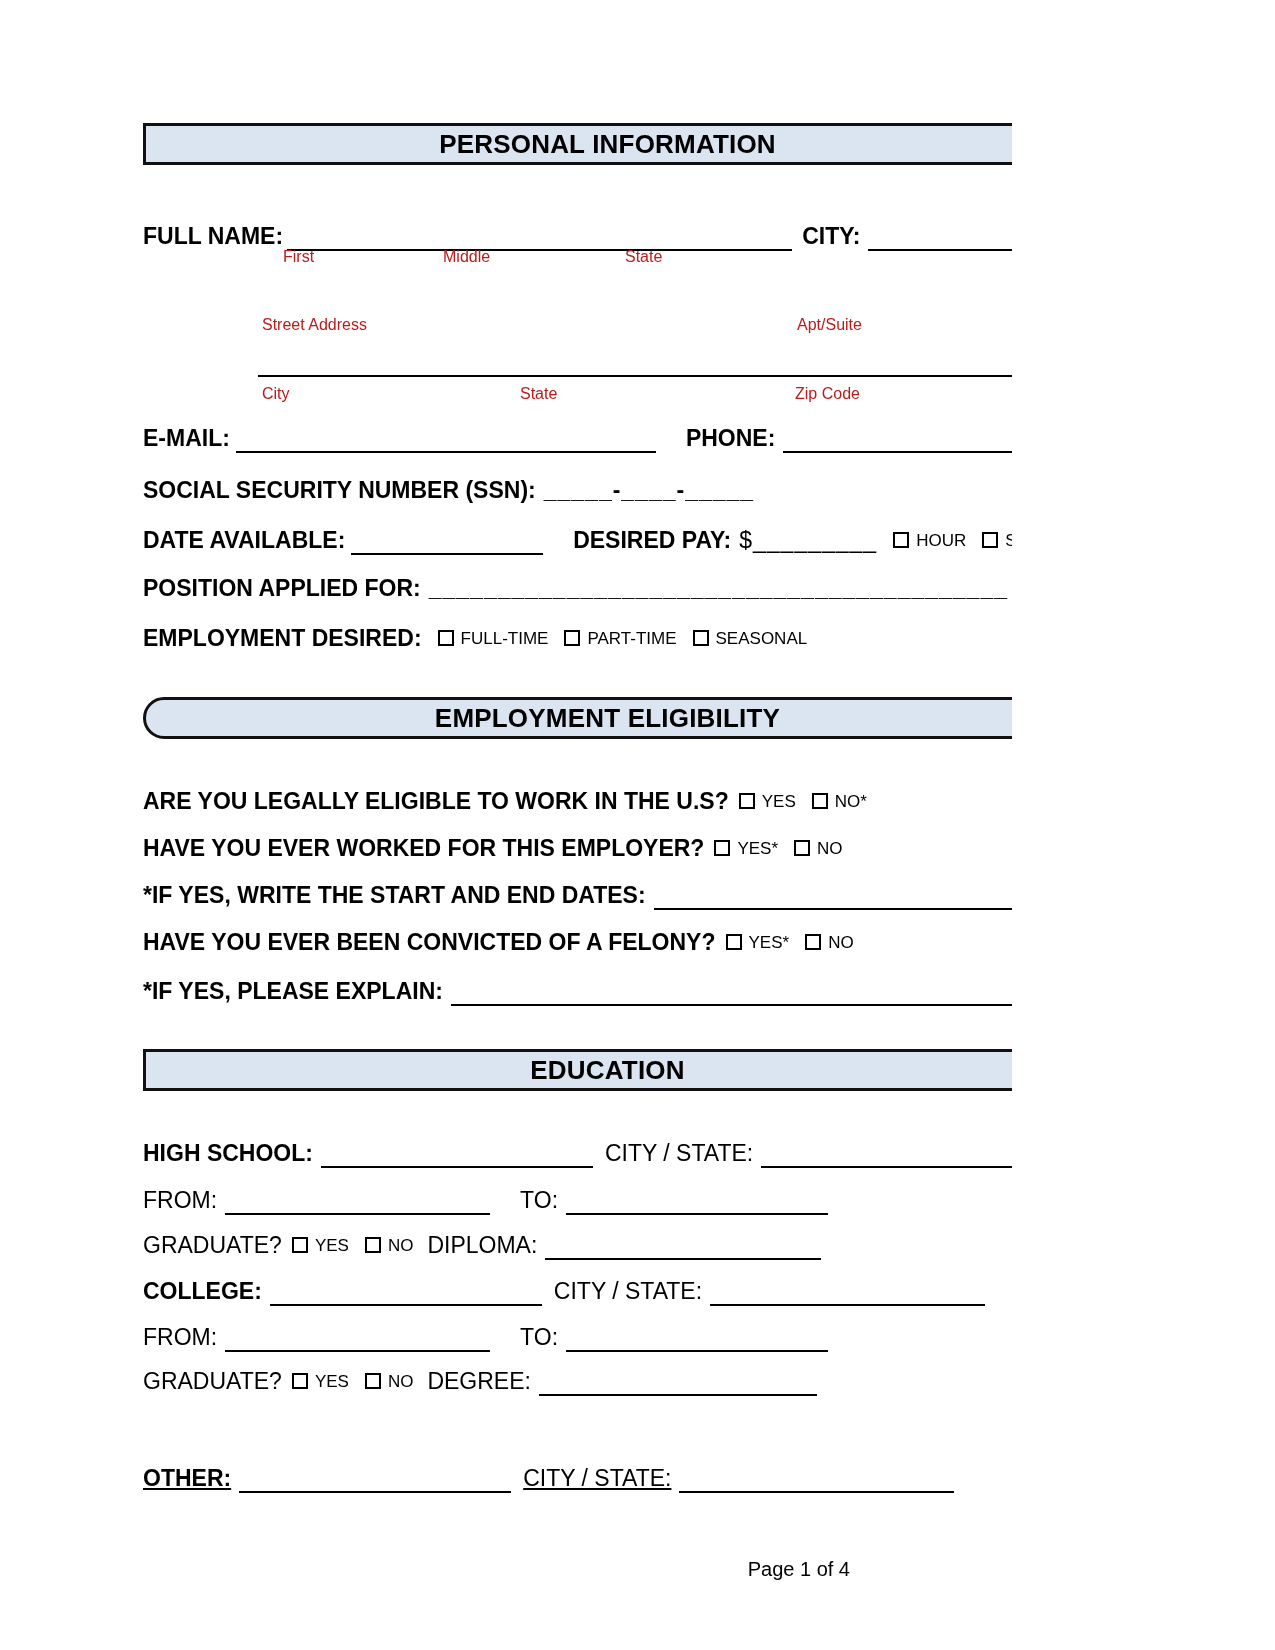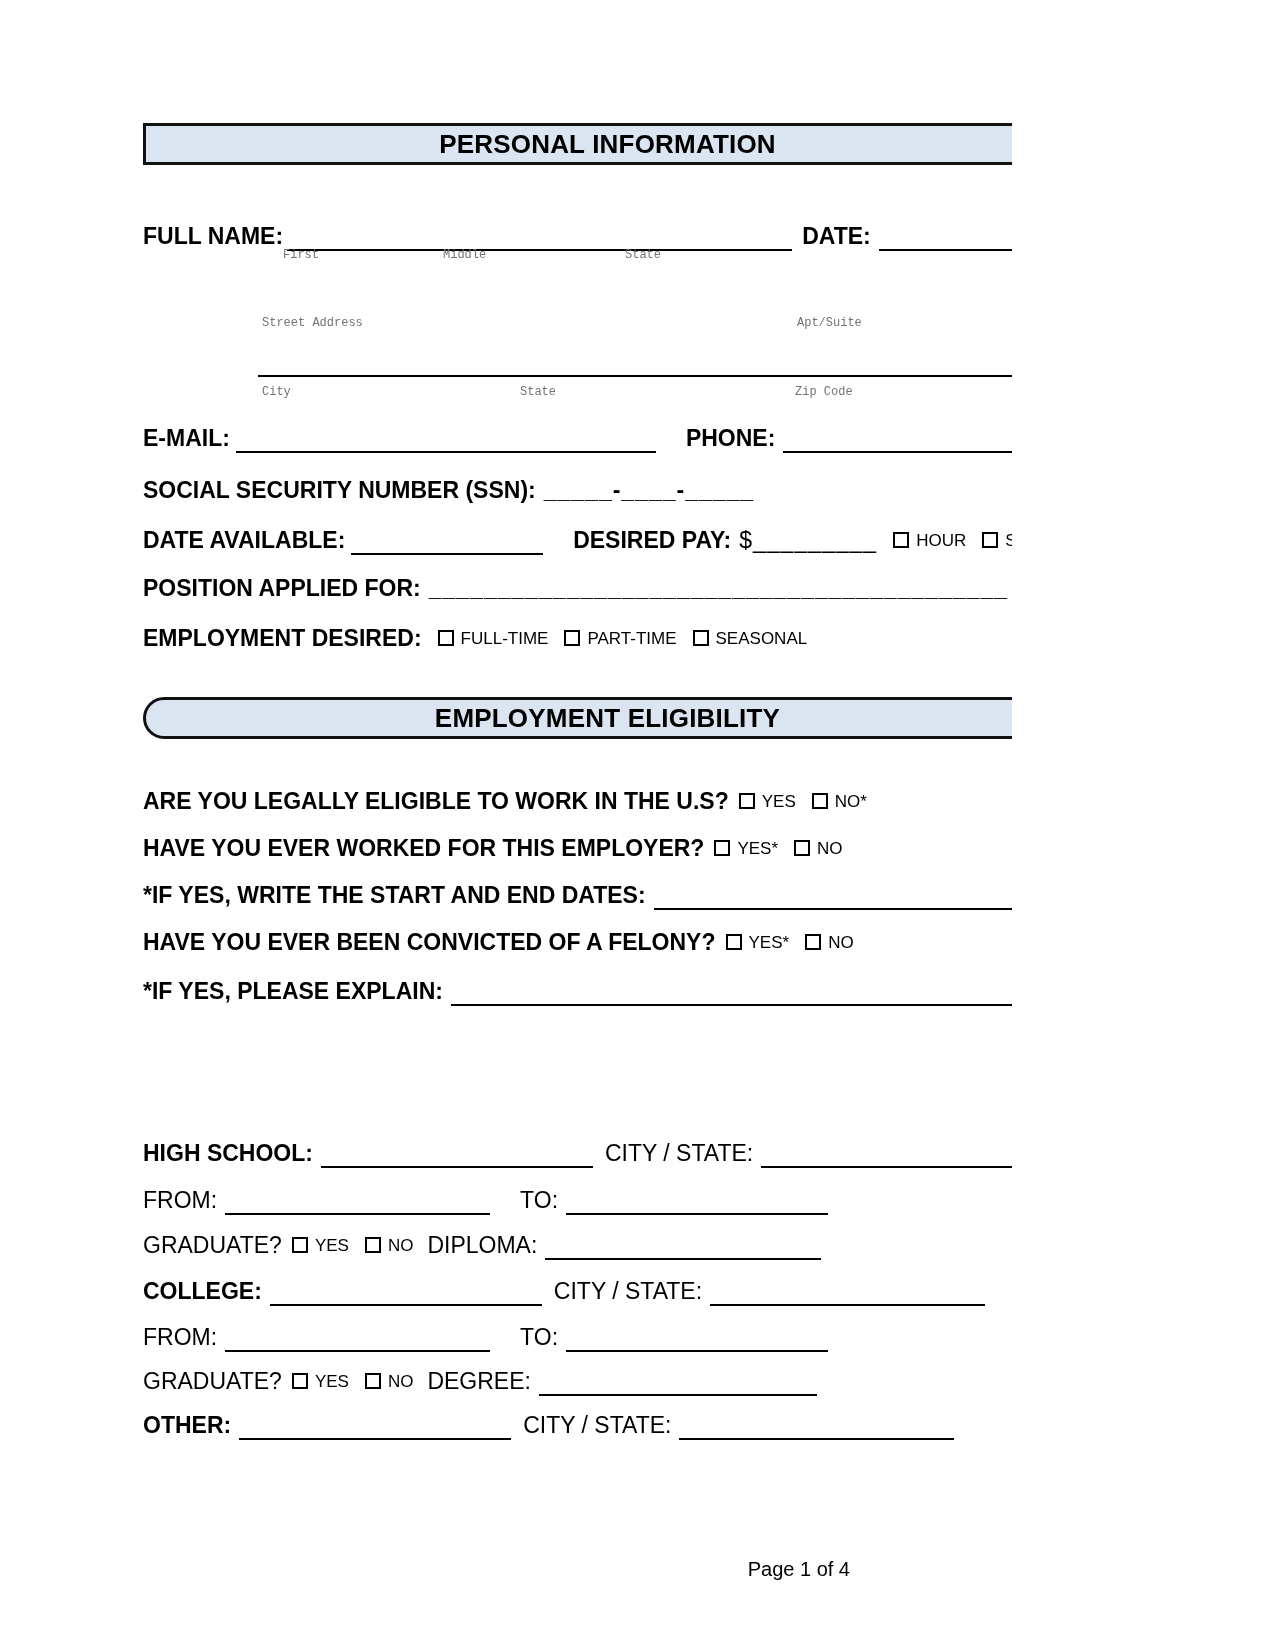--- a/index.html
+++ b/index.html
@@ -24,21 +24,21 @@
     display:flex;align-items:flex-end;
     font-size:23px;line-height:30px;white-space:nowrap;
   }
   .b{font-weight:bold;}
   .ln{
     display:block;border-bottom:2px solid #000;height:100%;
     box-sizing:border-box;
   }
   .sub{
     position:absolute;left:143px;width:929px;height:20px;
-    font-size:12px;color:#737373;font-family:Liberation Mono, monospace;
+    font-size:16px;color:#b91c1c;
   }
   .sub span{position:absolute;top:0;}
   .cb{
     display:inline-block;width:16px;height:16px;
     border:2px solid #000;box-sizing:border-box;
     margin:0 7px 7px 16px;
     align-self:flex-end;
     flex:0 0 auto;
   }
   .cb.first{margin-left:10px;}
@@ -54,21 +54,21 @@
 
 <div class="page">
 
   <div class="sec" style="top:123px;">
     <span>PERSONAL INFORMATION</span>
   </div>
 
   <div class="row" style="top:217px;">
     <span class="b">FULL NAME:</span>
     <span class="ln" style="width:505px;margin-left:4px;"></span>
-    <span class="b" style="margin-left:10px;">DATE:</span>
+    <span class="b" style="margin-left:10px;">CITY:</span>
     <span class="ln" style="flex:1;margin-left:8px;margin-right:6px;"></span>
   </div>
   <div class="sub" style="top:248px;">
     <span style="left:140px;">First</span>
     <span style="left:300px;">Middle</span>
     <span style="left:482px;">State</span>
   </div>
 
   <div class="sub" style="top:316px;">
     <span style="left:119px;">Street Address</span>
@@ -153,20 +153,23 @@
     <span class="opt">YES*</span>
     <span class="cb"></span>
     <span class="opt">NO</span>
   </div>
 
   <div class="row" style="top:972px;">
     <span class="b">*IF YES, PLEASE EXPLAIN:</span>
     <span class="ln" style="flex:1;margin-left:8px;margin-right:10px;"></span>
   </div>
 
+  <div class="sec" style="top:1049px;">
+    <span>EDUCATION</span>
+  </div>
 
   <div class="row" style="top:1134px;">
     <span class="b">HIGH SCHOOL:</span>
     <span class="ln" style="width:272px;margin-left:8px;"></span>
     <span style="margin-left:12px;">CITY / STATE:</span>
     <span class="ln" style="flex:1;margin-left:8px;margin-right:50px;"></span>
   </div>
 
   <div class="row" style="top:1181px;">
     <span>FROM:</span>
@@ -202,21 +205,21 @@
   <div class="row" style="top:1362px;">
     <span>GRADUATE?</span>
     <span class="cb first"></span>
     <span class="opt">YES</span>
     <span class="cb"></span>
     <span class="opt">NO</span>
     <span style="margin-left:14px;">DEGREE:</span>
     <span class="ln" style="width:278px;margin-left:8px;"></span>
   </div>
 
-  <div class="row" style="top:1406px;">
+  <div class="row" style="top:1459px;text-decoration:underline;">
     <span class="b">OTHER:</span>
     <span class="ln" style="width:272px;margin-left:8px;"></span>
     <span style="margin-left:12px;">CITY / STATE:</span>
     <span class="ln" style="width:275px;margin-left:8px;"></span>
   </div>
 
   <div class="footer">Page 1 of 4</div>
 
 </div>
 

